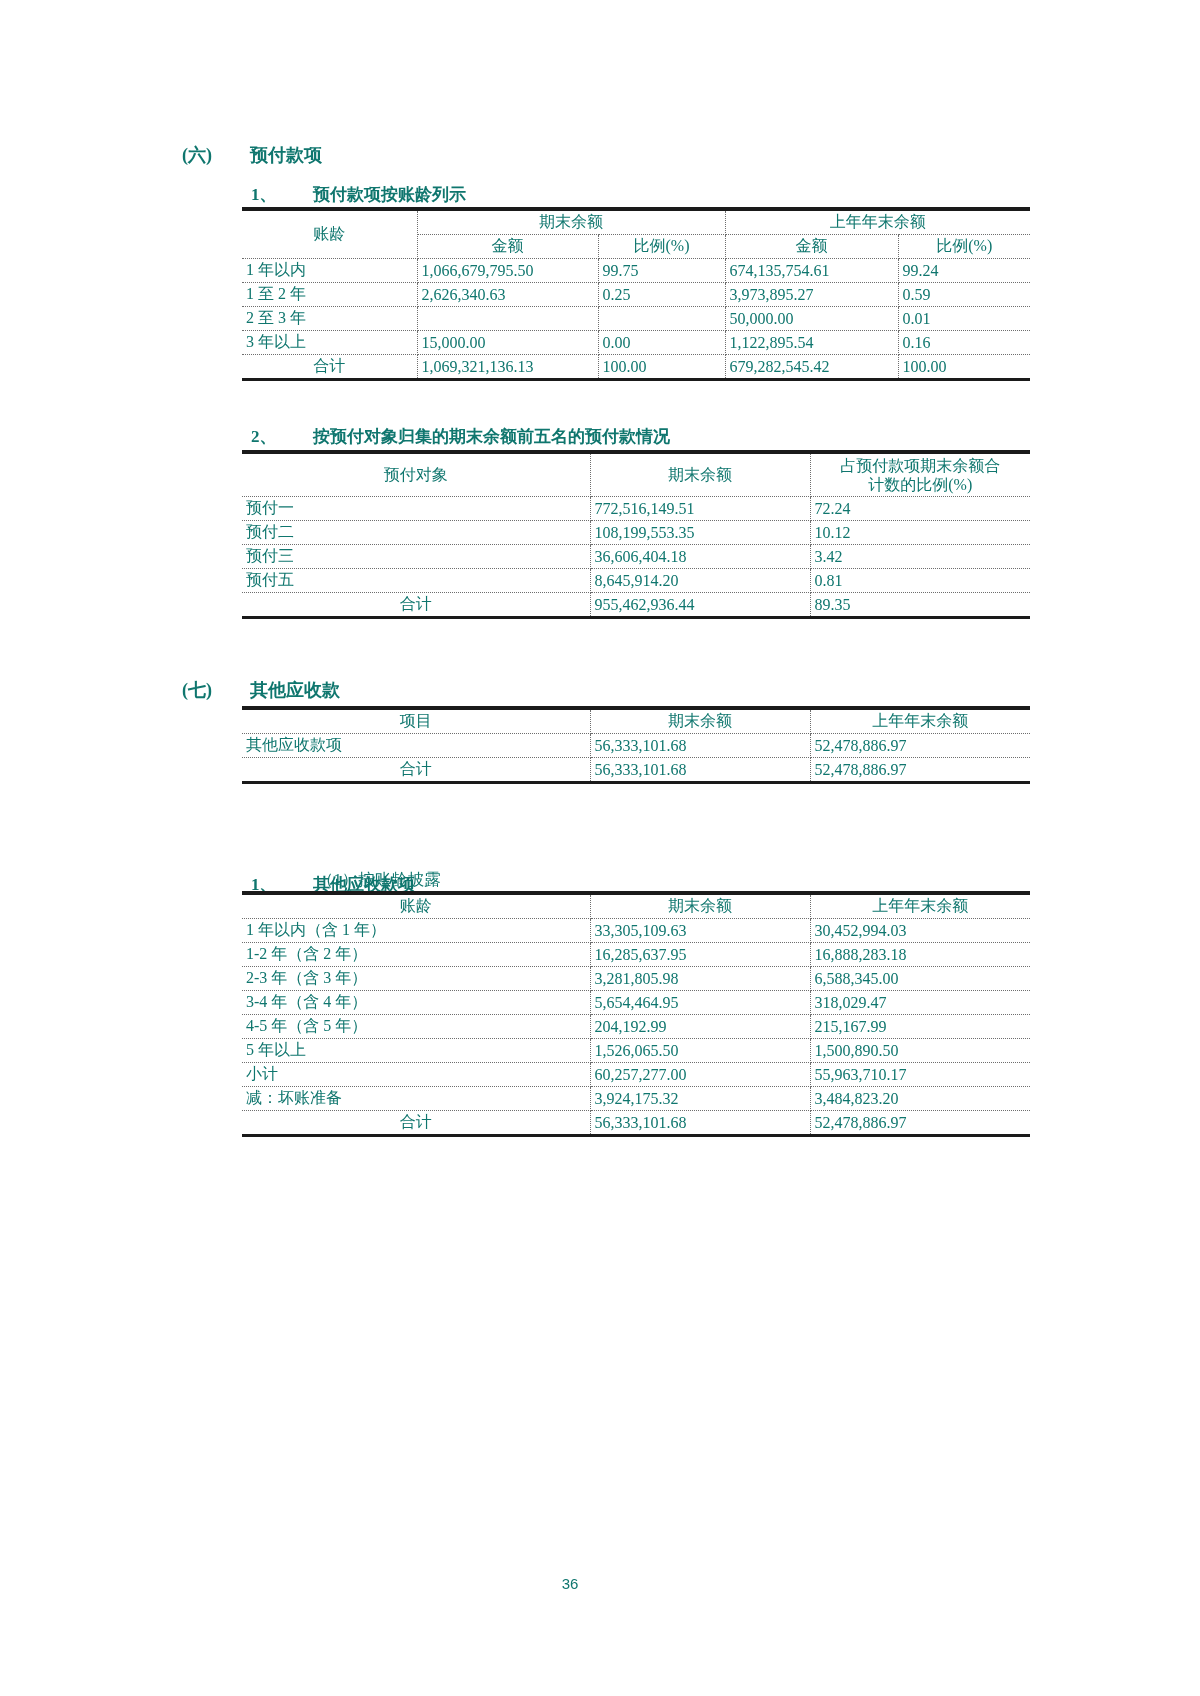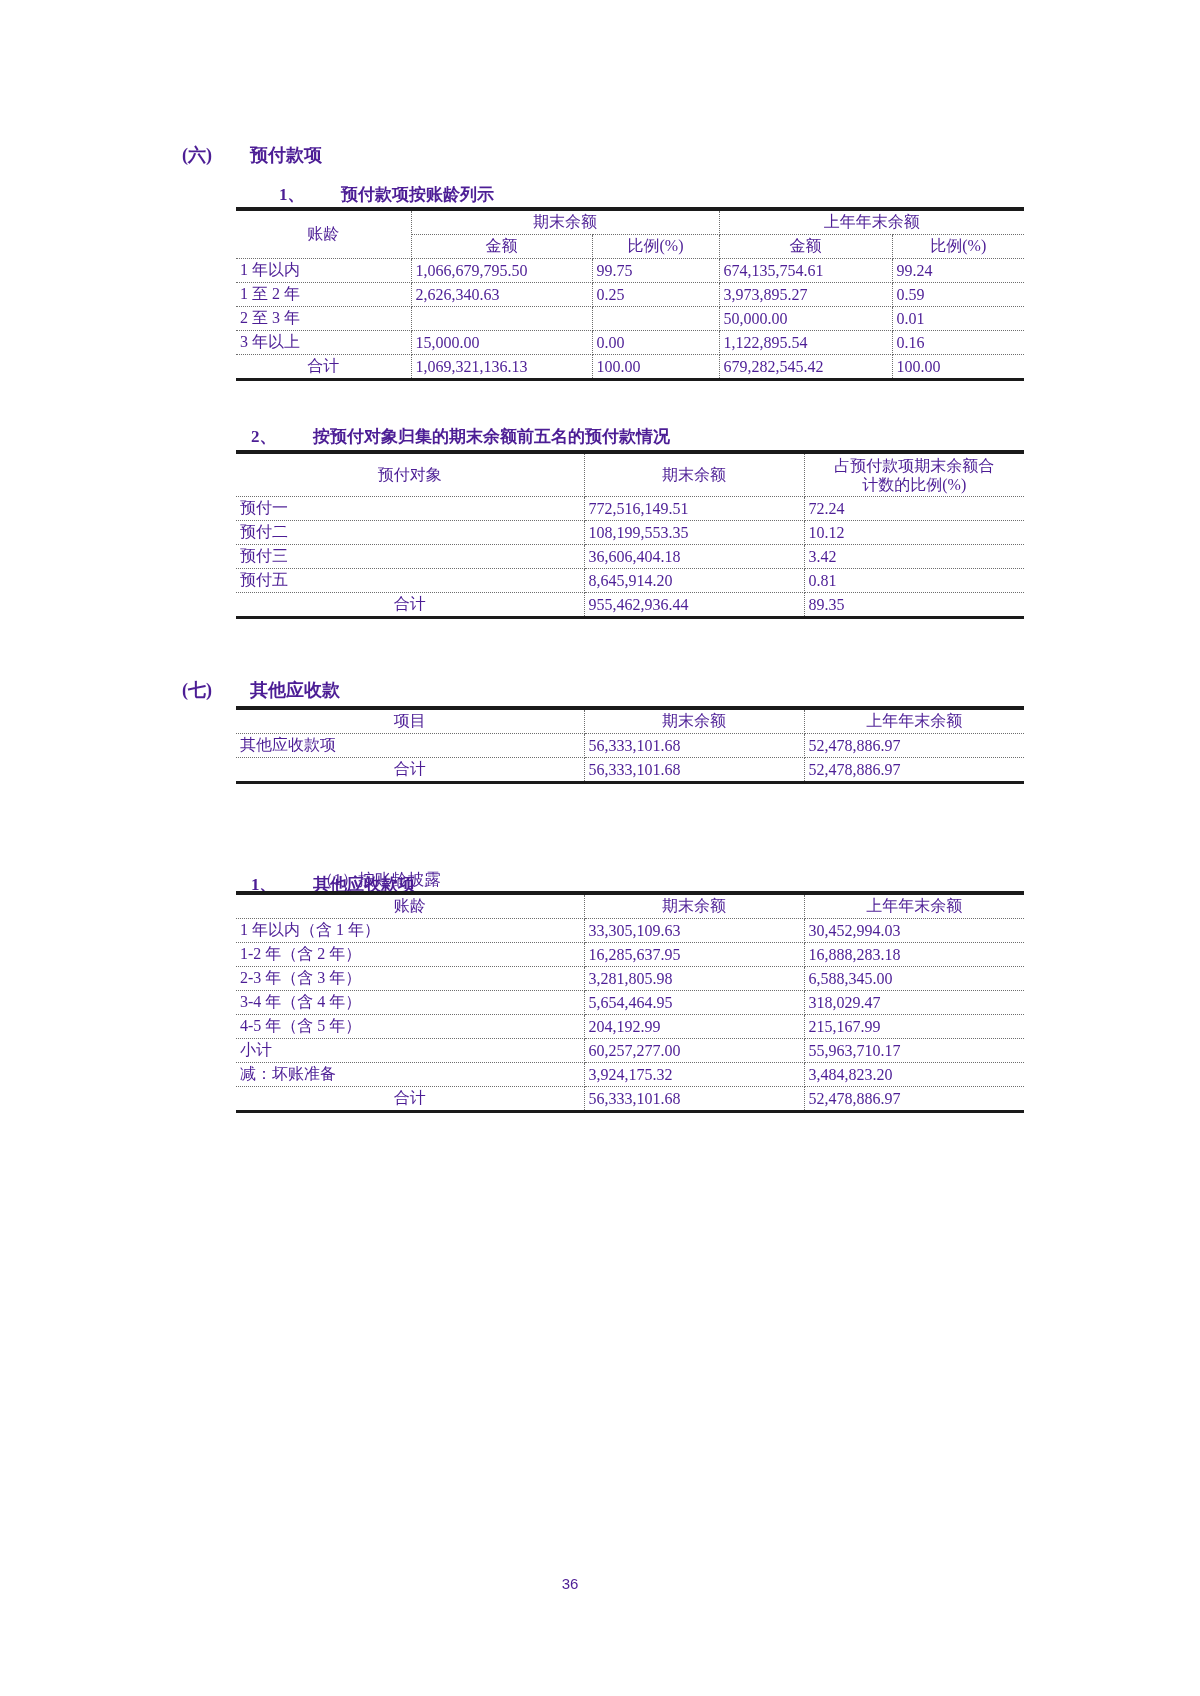--- a/index.html
+++ b/index.html
@@ -1,34 +1,34 @@
 <!DOCTYPE html>
 <html><head>
 <meta charset="utf-8">
 <style>
   html,body { margin:0; padding:0; background:#ffffff; }
   .page {
     position:relative;
     width:1060px;
     height:1696px;
     background:#ffffff;
-    color:#4c1d95;
+    color:#0f766e;
     font-family:"Liberation Serif","DejaVu Serif",serif;
     overflow:hidden;
   }
   .heading { position:absolute; font-weight:bold; font-size:18px; white-space:nowrap; line-height:22px; }
   .h-sec  { left:182px; }
   .h-sec .sec-num { display:inline-block; width:68px; font-weight:bold; }
   .h-sub  { left:251px; font-size:17px; }
   .h-sub .sub-num { display:inline-block; width:62px; font-weight:bold; }
   .h-note { position:absolute; left:317px; font-size:16.5px; white-space:nowrap; }
 
   table.doc {
     position:absolute;
-    left:236px;
+    left:242px;
     width:788px;
     border-collapse:collapse;
     table-layout:fixed;
     border-top:4px solid #1a1a1a;
     border-bottom:3px solid #1a1a1a;
   }
   table.doc td {
     border:1px dotted #6e6e6e;
     font-size:16px;
     height:21px;
@@ -58,21 +58,21 @@
 </style>
 </head>
 <body>
 
 <div class="page">
 
   <div class="heading h-sec" style="top:144px;">
     <span class="sec-num">(六)</span><span>预付款项</span>
   </div>
 
-  <div class="heading h-sub" style="top:184px;margin-left:28px;">
+  <div class="heading h-sub" style="top:184px;">
     <span class="sub-num">1、</span><span>预付款项按账龄列示</span>
   </div>
 
   <table class="doc" style="top:207px;">
     <colgroup>
         <col style="width:175px">
         <col style="width:181px">
         <col style="width:127px">
         <col style="width:173px">
         <col style="width:132px">
@@ -240,20 +240,25 @@
       <td class="lbl">3-4 年（含 4 年）</td>
       <td class="num">5,654,464.95</td>
       <td class="num">318,029.47</td>
     </tr>
     <tr>
       <td class="lbl">4-5 年（含 5 年）</td>
       <td class="num">204,192.99</td>
       <td class="num">215,167.99</td>
     </tr>
     <tr>
+      <td class="lbl">5 年以上</td>
+      <td class="num">1,526,065.50</td>
+      <td class="num">1,500,890.50</td>
+    </tr>
+    <tr>
       <td class="lbl">小计</td>
       <td class="num">60,257,277.00</td>
       <td class="num">55,963,710.17</td>
     </tr>
     <tr>
       <td class="lbl">减：坏账准备</td>
       <td class="num">3,924,175.32</td>
       <td class="num">3,484,823.20</td>
     </tr>
     <tr>

